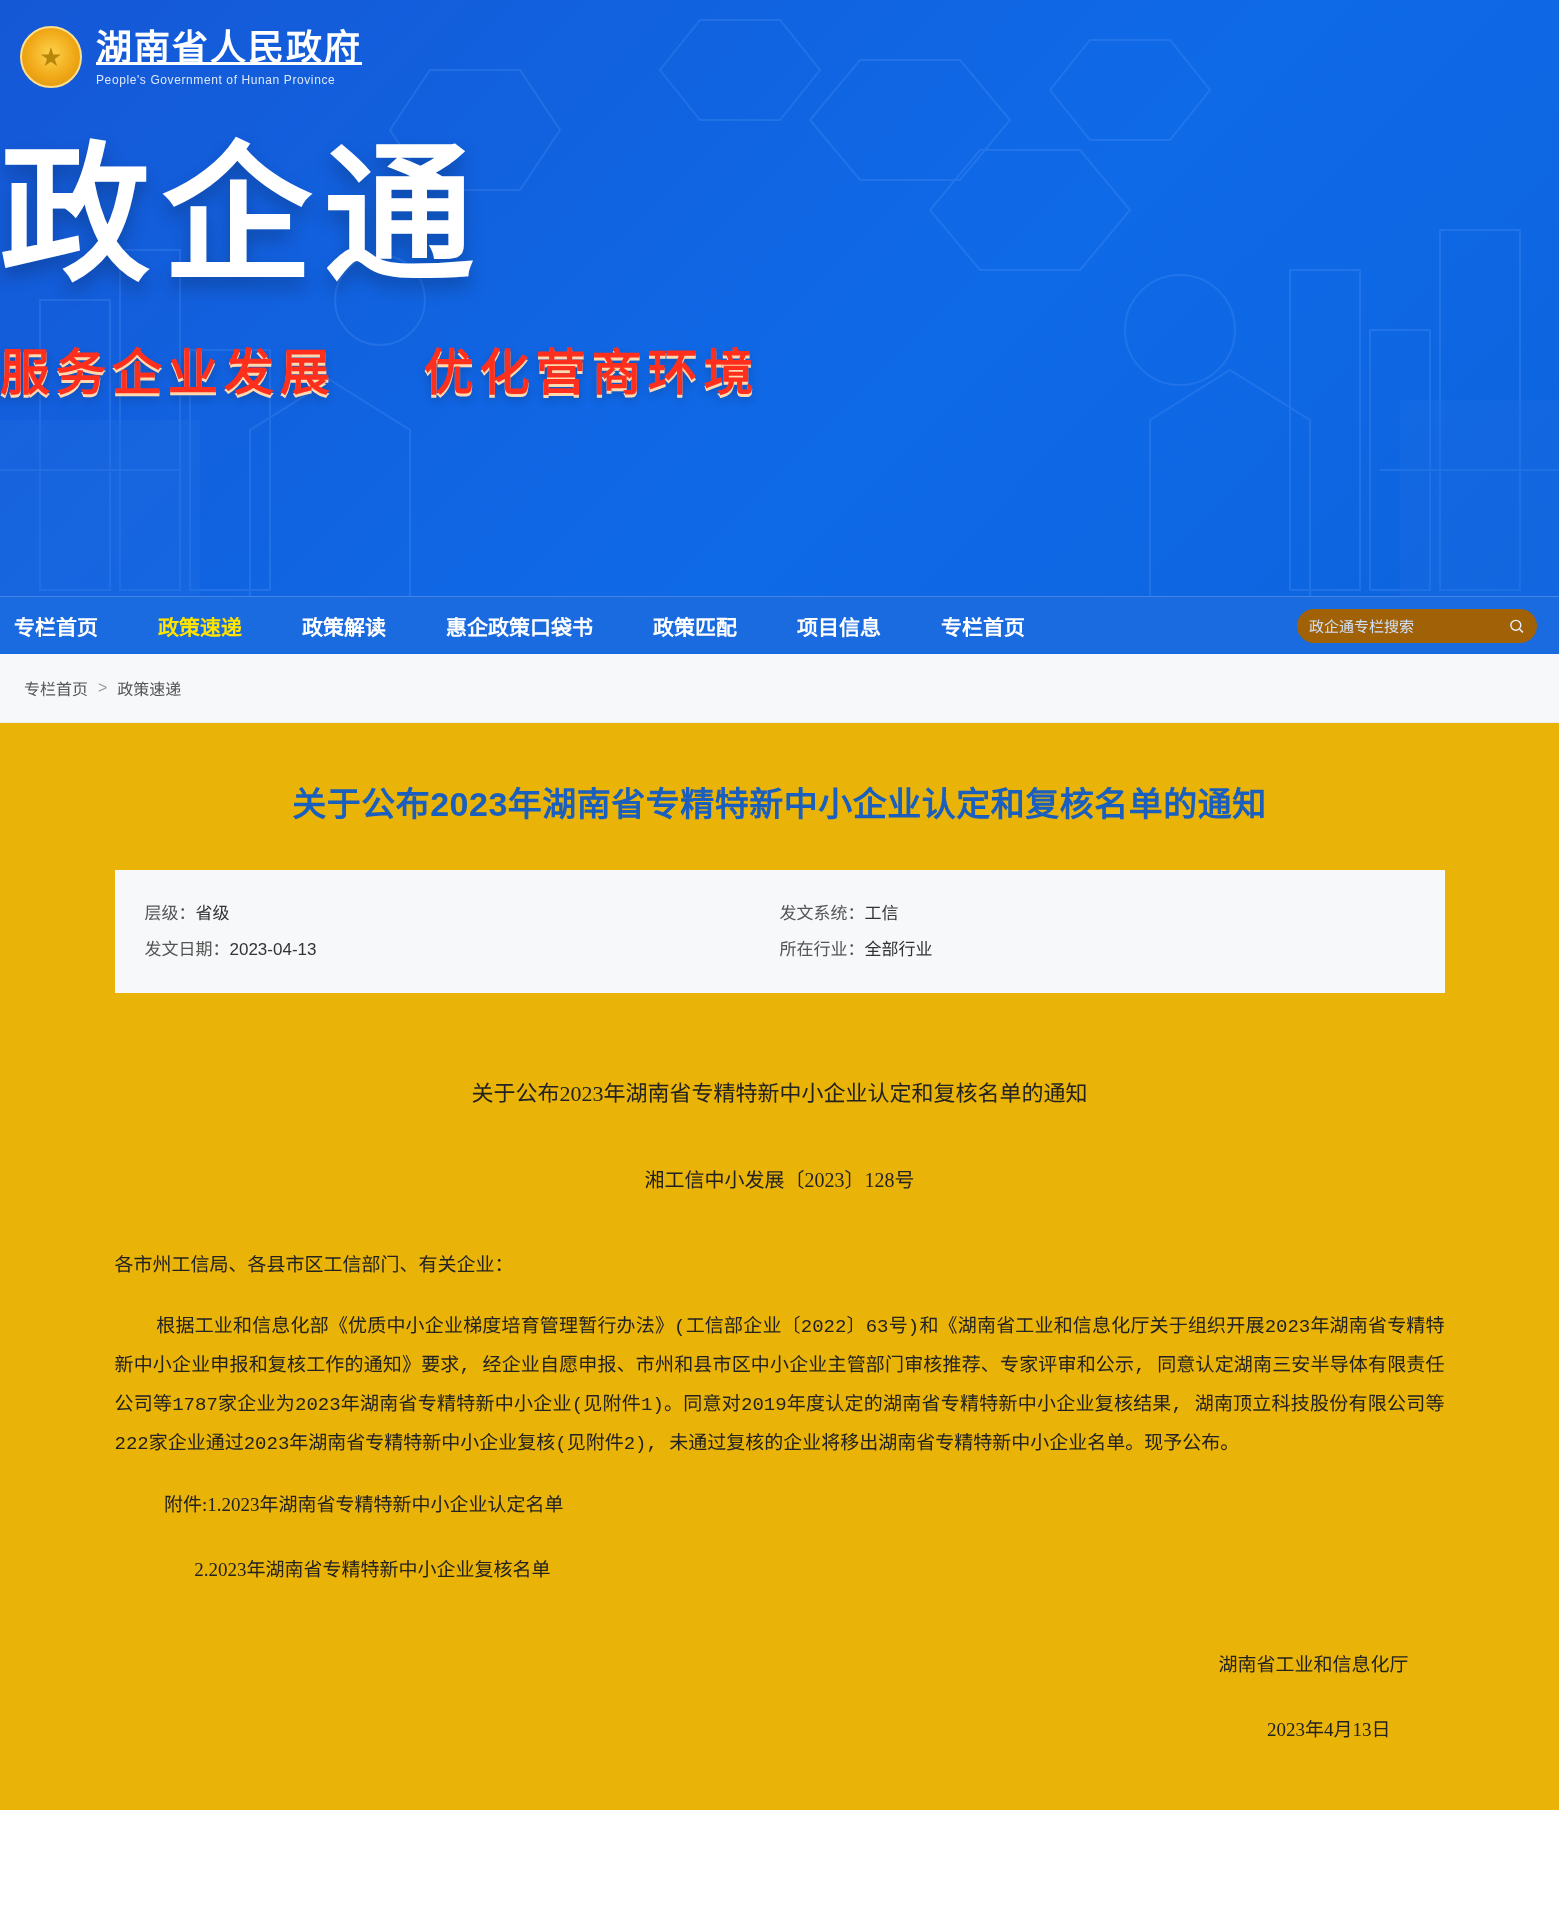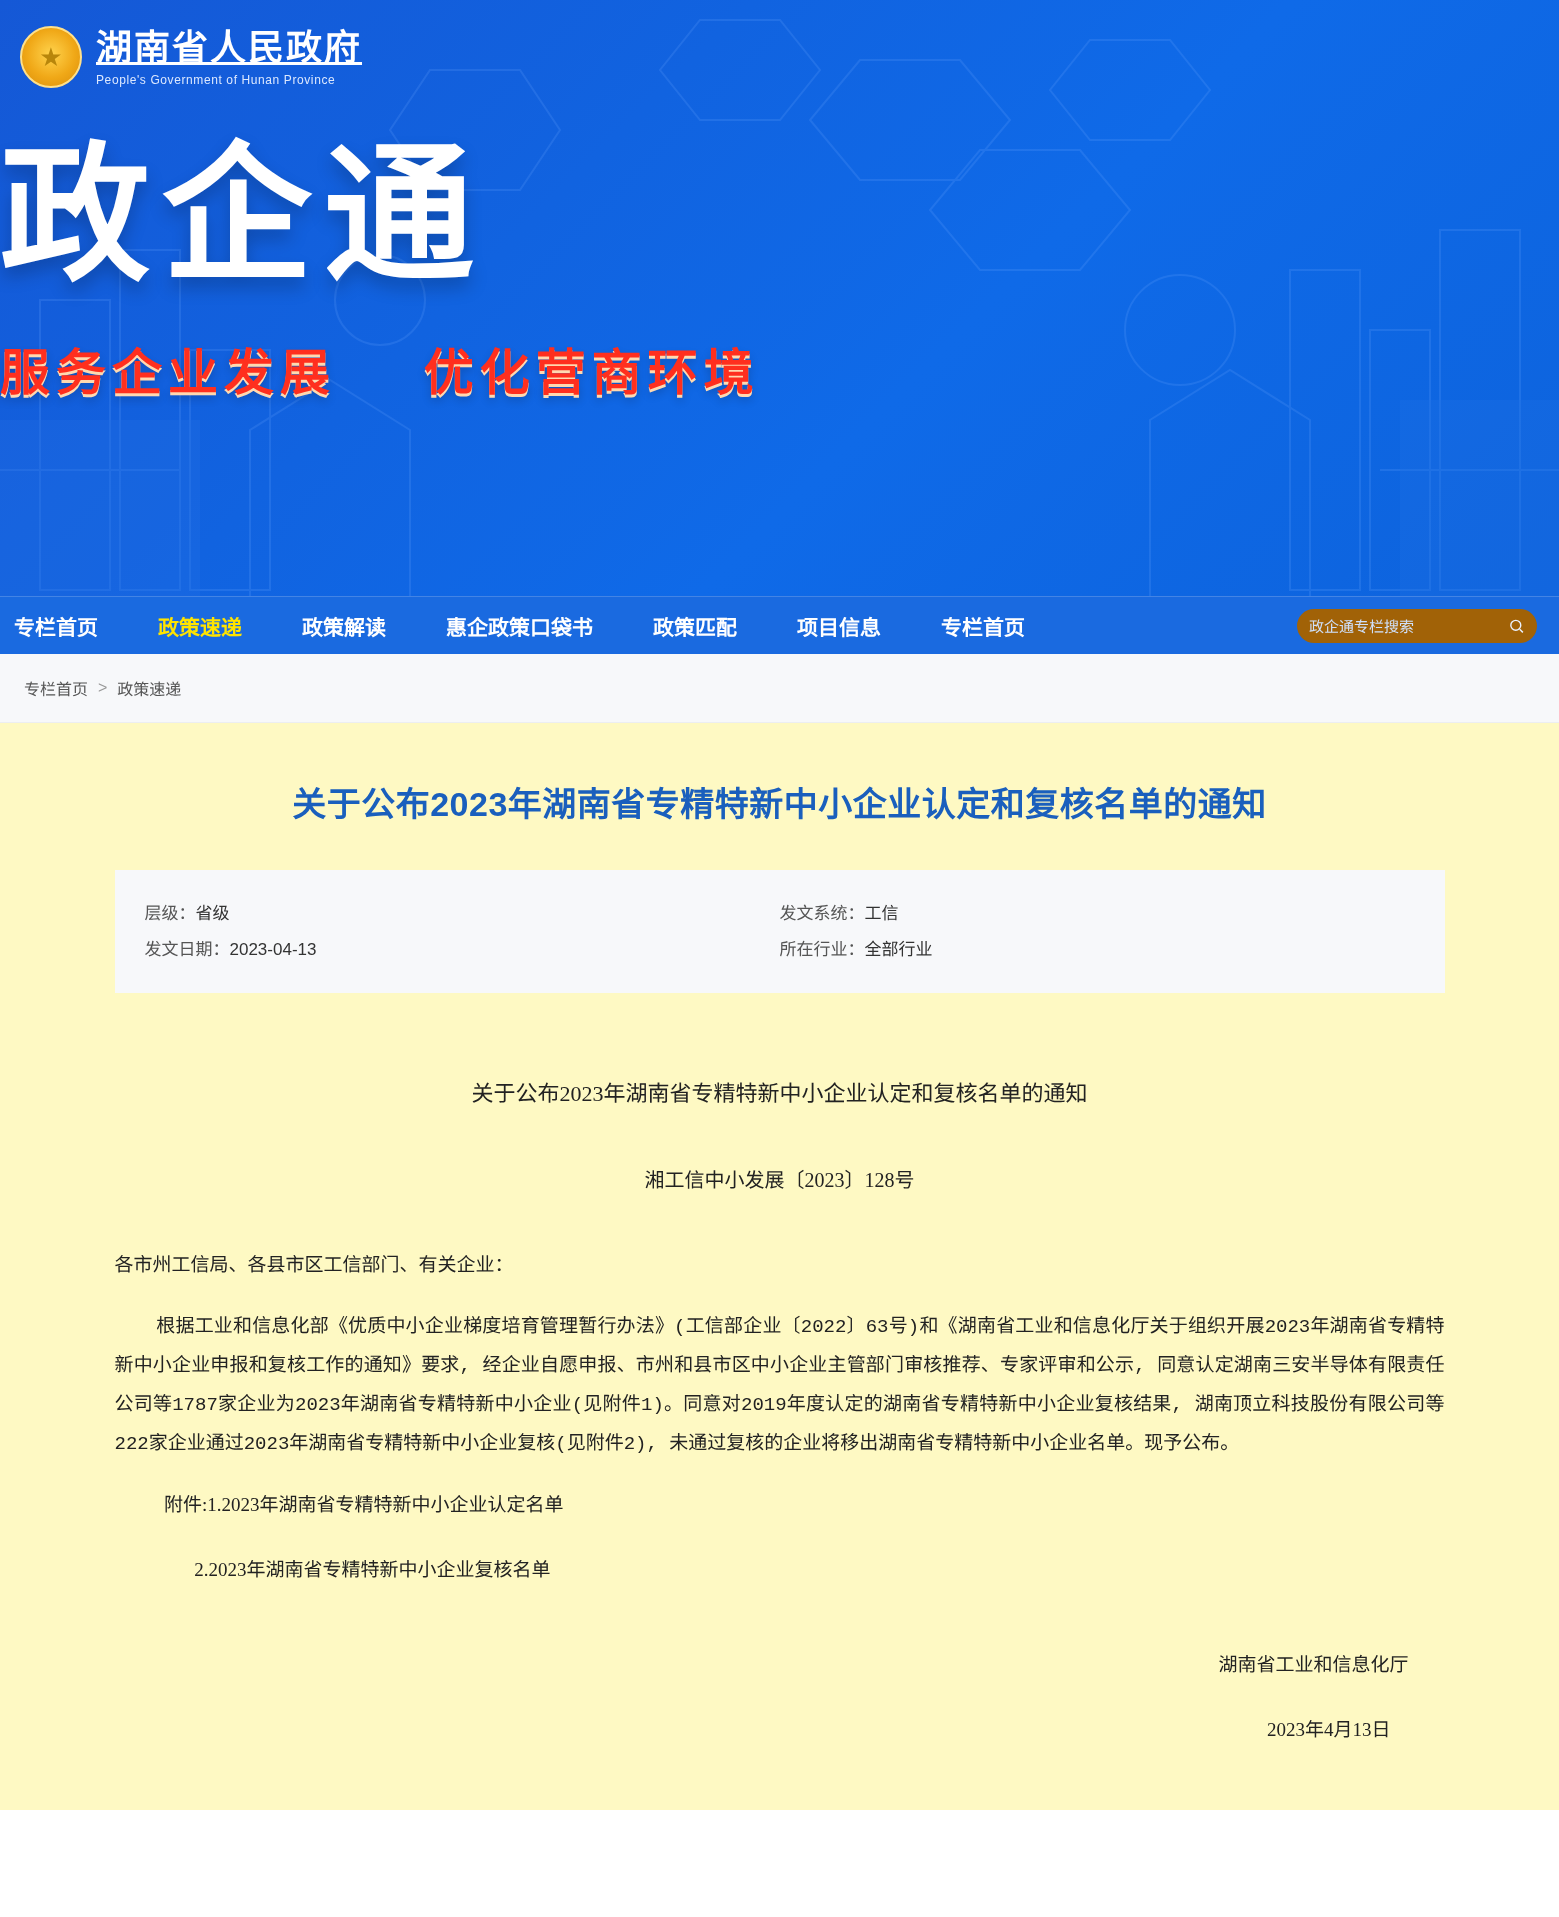--- a/index.html
+++ b/index.html
@@ -100,21 +100,21 @@
     width: 1559px; padding: 22px 24px;
     font-size: 16px; color: #555;
     display: flex; align-items: center; gap: 10px;
   }
   .crumb a { color: #555; text-decoration: none; cursor: pointer; }
   .crumb .sep { color: #999; }
   .crumb .cur { color: #555; }
 
   
   .page {
-    background: #fef9c3;
+    background: #eab308;
     padding: 0 0 60px 0;
   }
   .article {
     width: 1330px; margin: 0 auto; padding-top: 56px;
   }
   .article-title {
     text-align: center;
     font-size: 34px; font-weight: bold; color: #1a5fbd;
     line-height: 1.5; letter-spacing: .5px;
   }

